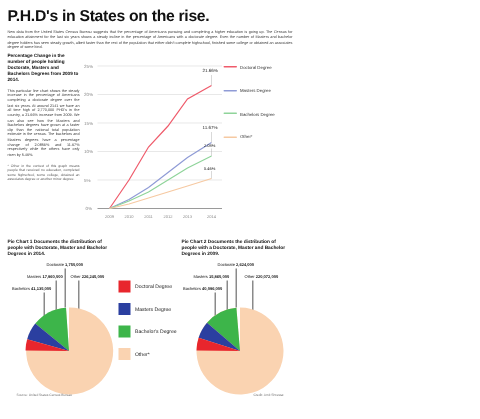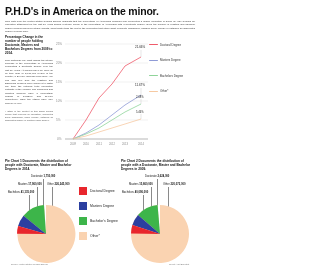--- a/index.html
+++ b/index.html
@@ -56,21 +56,21 @@
 
   .source{position:absolute;bottom:2px;font-size:2.2px;color:#777;}
   .source.left{left:6px;}
   .source.right{right:6px;}
 </style>
 </head>
 <body>
 
 <div class="page">
 
-  <h1 class="title">P.H.D's  in America on the minor.</h1>
+  <h1 class="title">P.H.D's  in States on the rise.</h1>
   <p class="intro">New data from the United States Census Bureau suggests that the percentage of Americans pursuing and completing a higher education is going up. The Census for education attainment for the last six years shows a steady incline in the percentage of Americans with a doctorate degree. Even the number of Masters and bachelor degree holders has seen steady growth, albeit faster than the rest of the population that either didn't complete highschool, finished some college or obtained an associates degree of some kind.</p>
 
   <div class="mid">
 
     <div class="sidebar">
       <div class="side-head">Percentage Change in the number of people holding Doctorate, Masters and Bachelors Degrees from 2009 to 2014.</div>
       <div class="side-body">This particular line chart shows the steady increase in the percentage of Americans completing a doctorate degree over the last six years. At around 2141 we have an all time high of 2,770,000 PHD's in the country, a 21.66% increase from 2009. We can also see how the Masters and Bachelors degrees have grown at a faster clip than the national total population estimate in the census. The bachelors and Masters degrees have a percentage change of 2.0856% and 11.67% respectively while the others have only risen by 5.46%.</div>
       <div class="side-foot">* Other in the context of this graph means people that received no education, completed some highschool, some college, obtained an associates degree or another minor degree.</div>
     </div>
 

